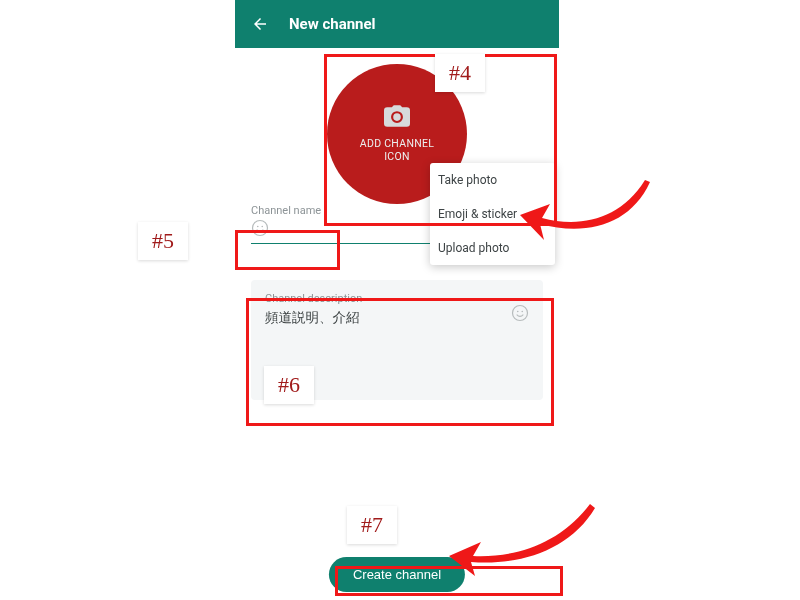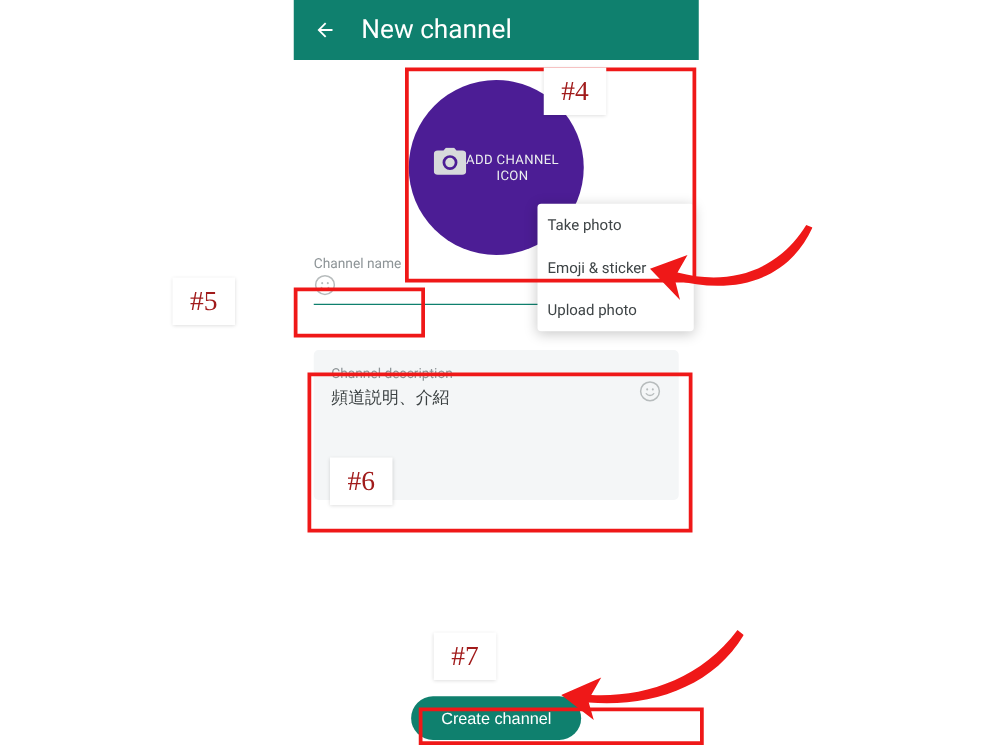--- a/index.html
+++ b/index.html
@@ -4,25 +4,25 @@
 <style>
   html,body{margin:0;padding:0;width:800px;height:600px;background:#fff;
     font-family:-apple-system,Segoe UI,Roboto,Arial,sans-serif;overflow:hidden}
   *{box-sizing:border-box}
 
   
   .phone{position:absolute;left:235px;top:0;width:324px;height:600px;background:#fff}
   .headbar{height:48px;background:#0f806e;display:flex;align-items:center;
     padding:0 16px;color:#fff}
   .headbar .back{margin-right:20px;display:flex;align-items:center}
-  .headbar .title{font-size:21px;font-weight:400}
+  .headbar .title{font-size:15px;font-weight:700}
 
   .avatar-zone{display:flex;justify-content:center;margin-top:16px}
-  .avatar{width:140px;height:140px;border-radius:50%;background:#4c1d95;
-    display:flex;flex-direction:row;align-items:center;justify-content:center;
+  .avatar{width:140px;height:140px;border-radius:50%;background:#b91c1c;
+    display:flex;flex-direction:column;align-items:center;justify-content:center;
     color:#ecefef;position:relative}
   .cam{margin-bottom:6px}
   .avatar .lbl{font-size:10.5px;text-align:center;line-height:1.25;letter-spacing:.3px}
 
   .dropdown{position:absolute;left:430px;top:163px;width:125px;background:#fff;
     box-shadow:0 2px 10px rgba(0,0,0,.22);border-radius:3px;z-index:50}
   .dropdown .item{padding:10px 8px;font-size:12px;color:#3e4446}
 
   .field-block{padding:0 16px;}
   .field-label{font-size:11px;color:#8d9497;margin-bottom:2px}

